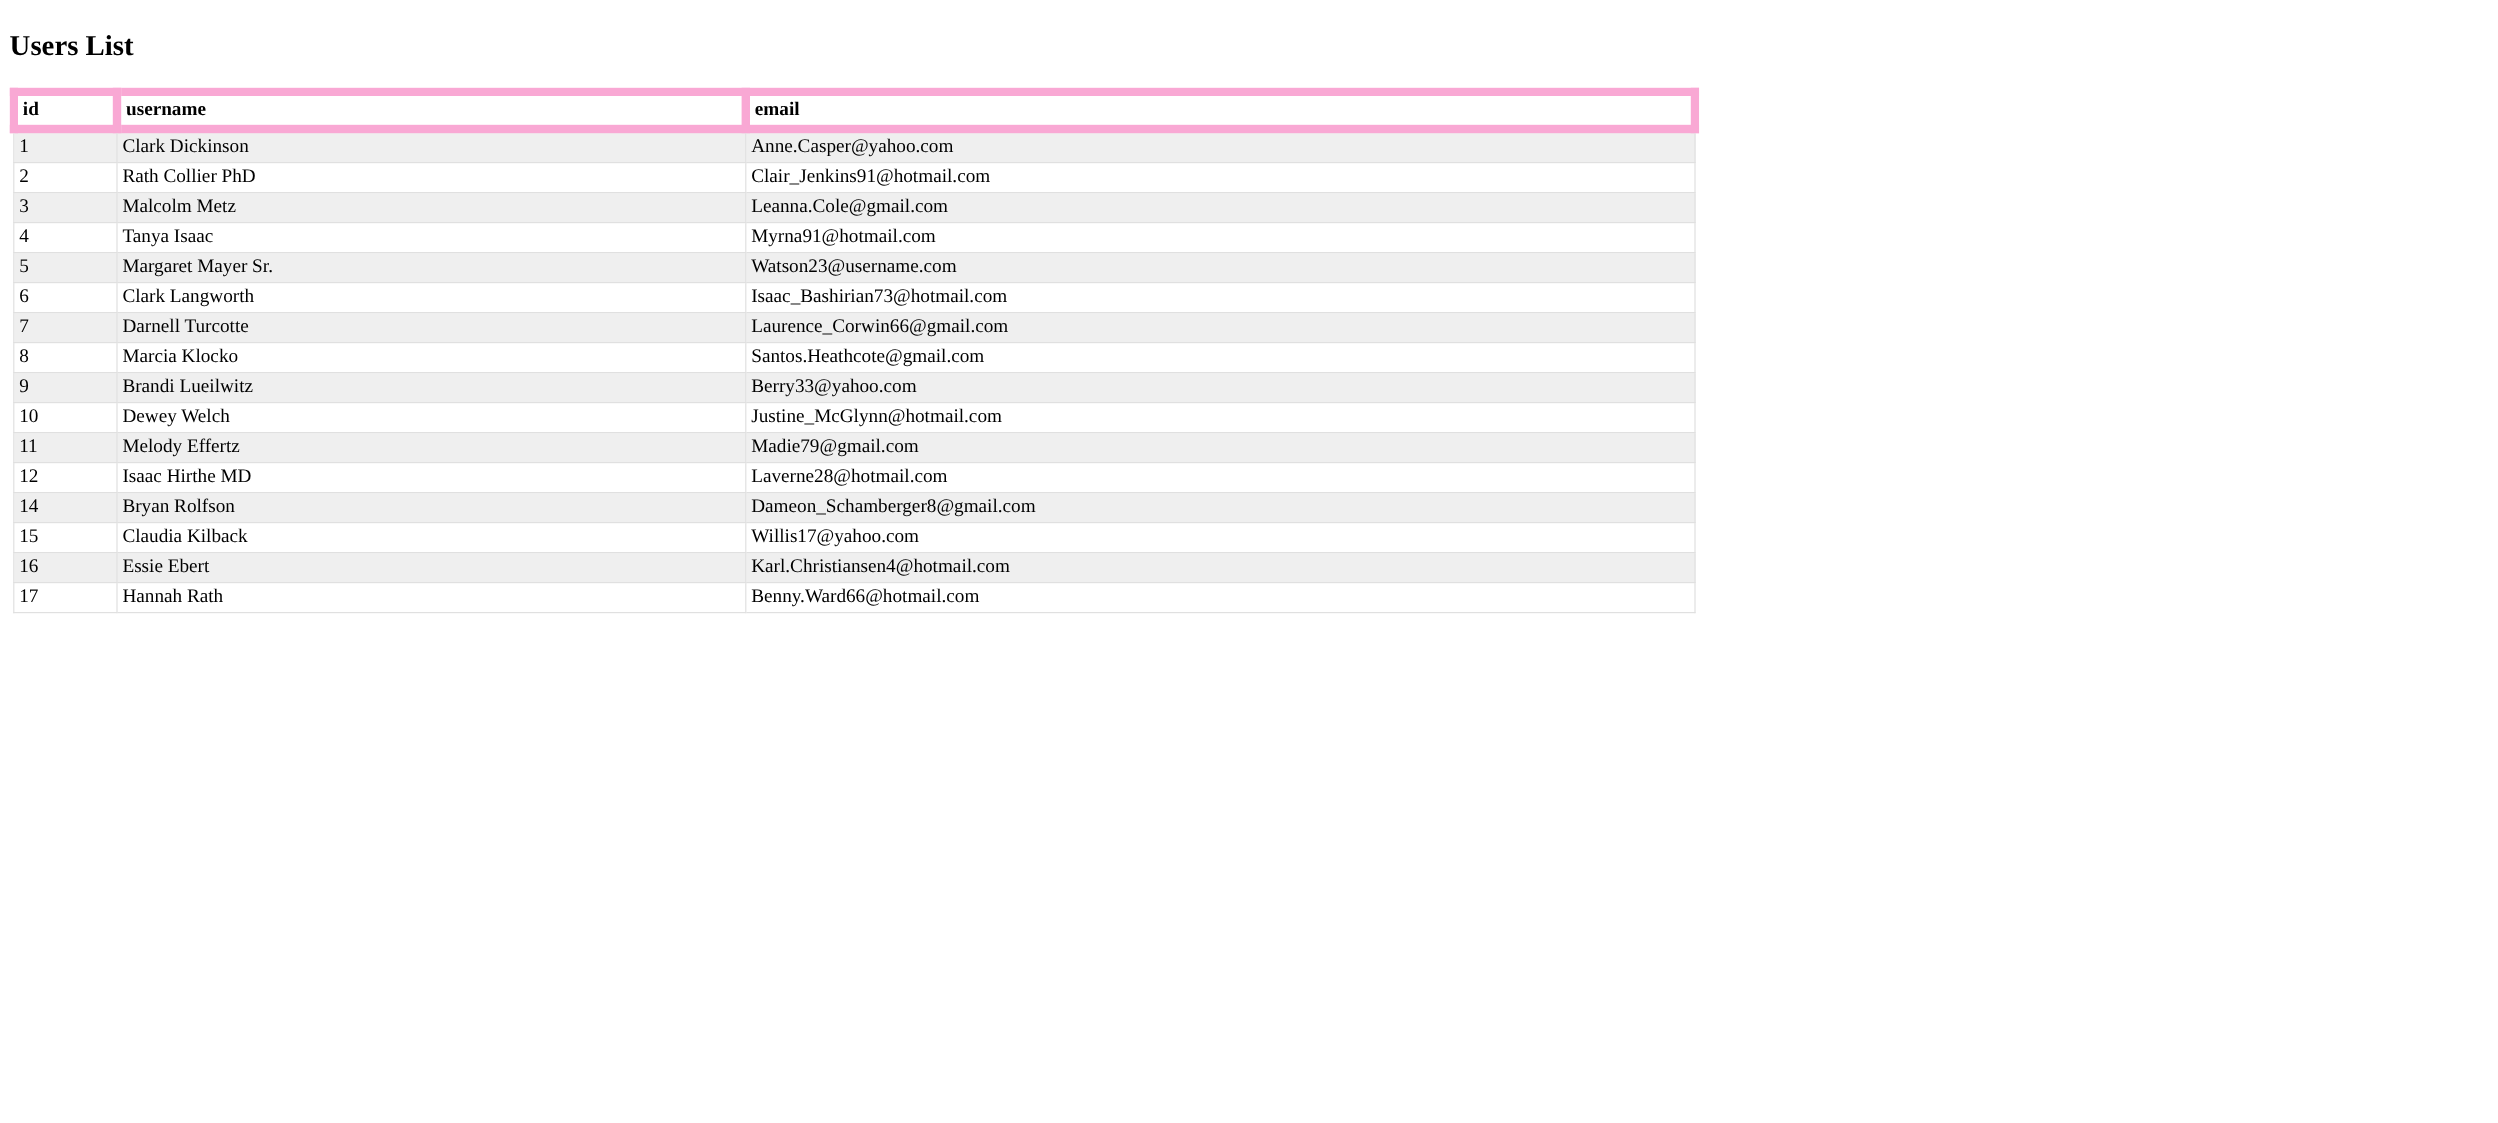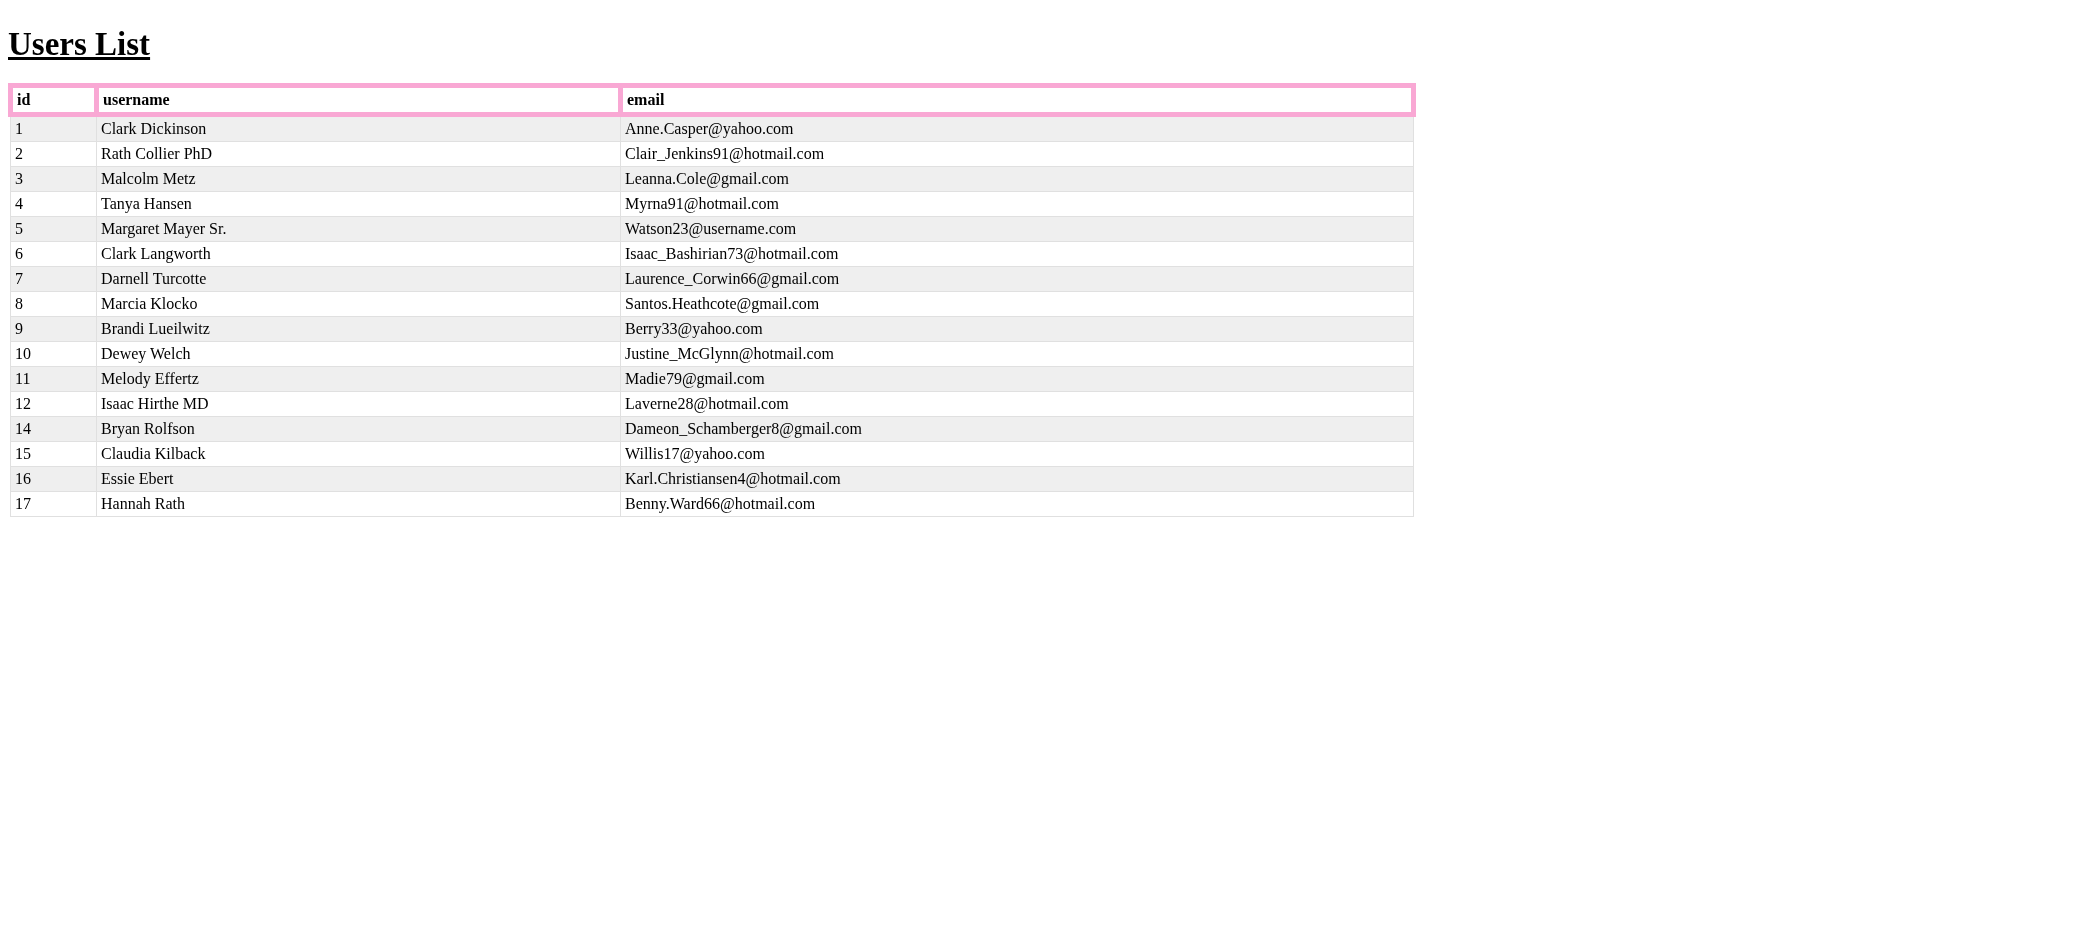--- a/index.html
+++ b/index.html
@@ -6,39 +6,38 @@
       margin: 0;
       padding: 0;
       box-sizing: border-box;
     }
     body {
       font-family: "Times New Roman", Times, serif;
       background: #ffffff;
       padding: 8px;
     }
     h1 {
-      font-size: 33px;
+      font-size: 24px;
       font-weight: bold;
       margin: 18px 0 20px 0;
-      text-decoration: underline;
     }
     .table-container {
       width: 1408px;
       height: 460px;
       overflow: hidden;
     }
     table {
       width: 100%;
       border-collapse: collapse;
       font-size: 16px;
     }
     th {
       text-align: left;
       font-weight: bold;
-      border: 5px solid #f9a8d4;
+      border: 7px solid #f9a8d4;
       padding: 3px 4px;
       background: #ffffff;
     }
     td {
       border: 1px solid #e0e0e0;
       padding: 3px 4px;
     }
     tbody tr:nth-child(odd) {
       background-color: #efefef;
     }
@@ -79,21 +78,21 @@
           <td>Rath Collier PhD</td>
           <td>Clair_Jenkins91@hotmail.com</td>
         </tr>
         <tr>
           <td>3</td>
           <td>Malcolm Metz</td>
           <td>Leanna.Cole@gmail.com</td>
         </tr>
         <tr>
           <td>4</td>
-          <td>Tanya Hansen</td>
+          <td>Tanya Isaac</td>
           <td>Myrna91@hotmail.com</td>
         </tr>
         <tr>
           <td>5</td>
           <td>Margaret Mayer Sr.</td>
           <td>Watson23@username.com</td>
         </tr>
         <tr>
           <td>6</td>
           <td>Clark Langworth</td>

